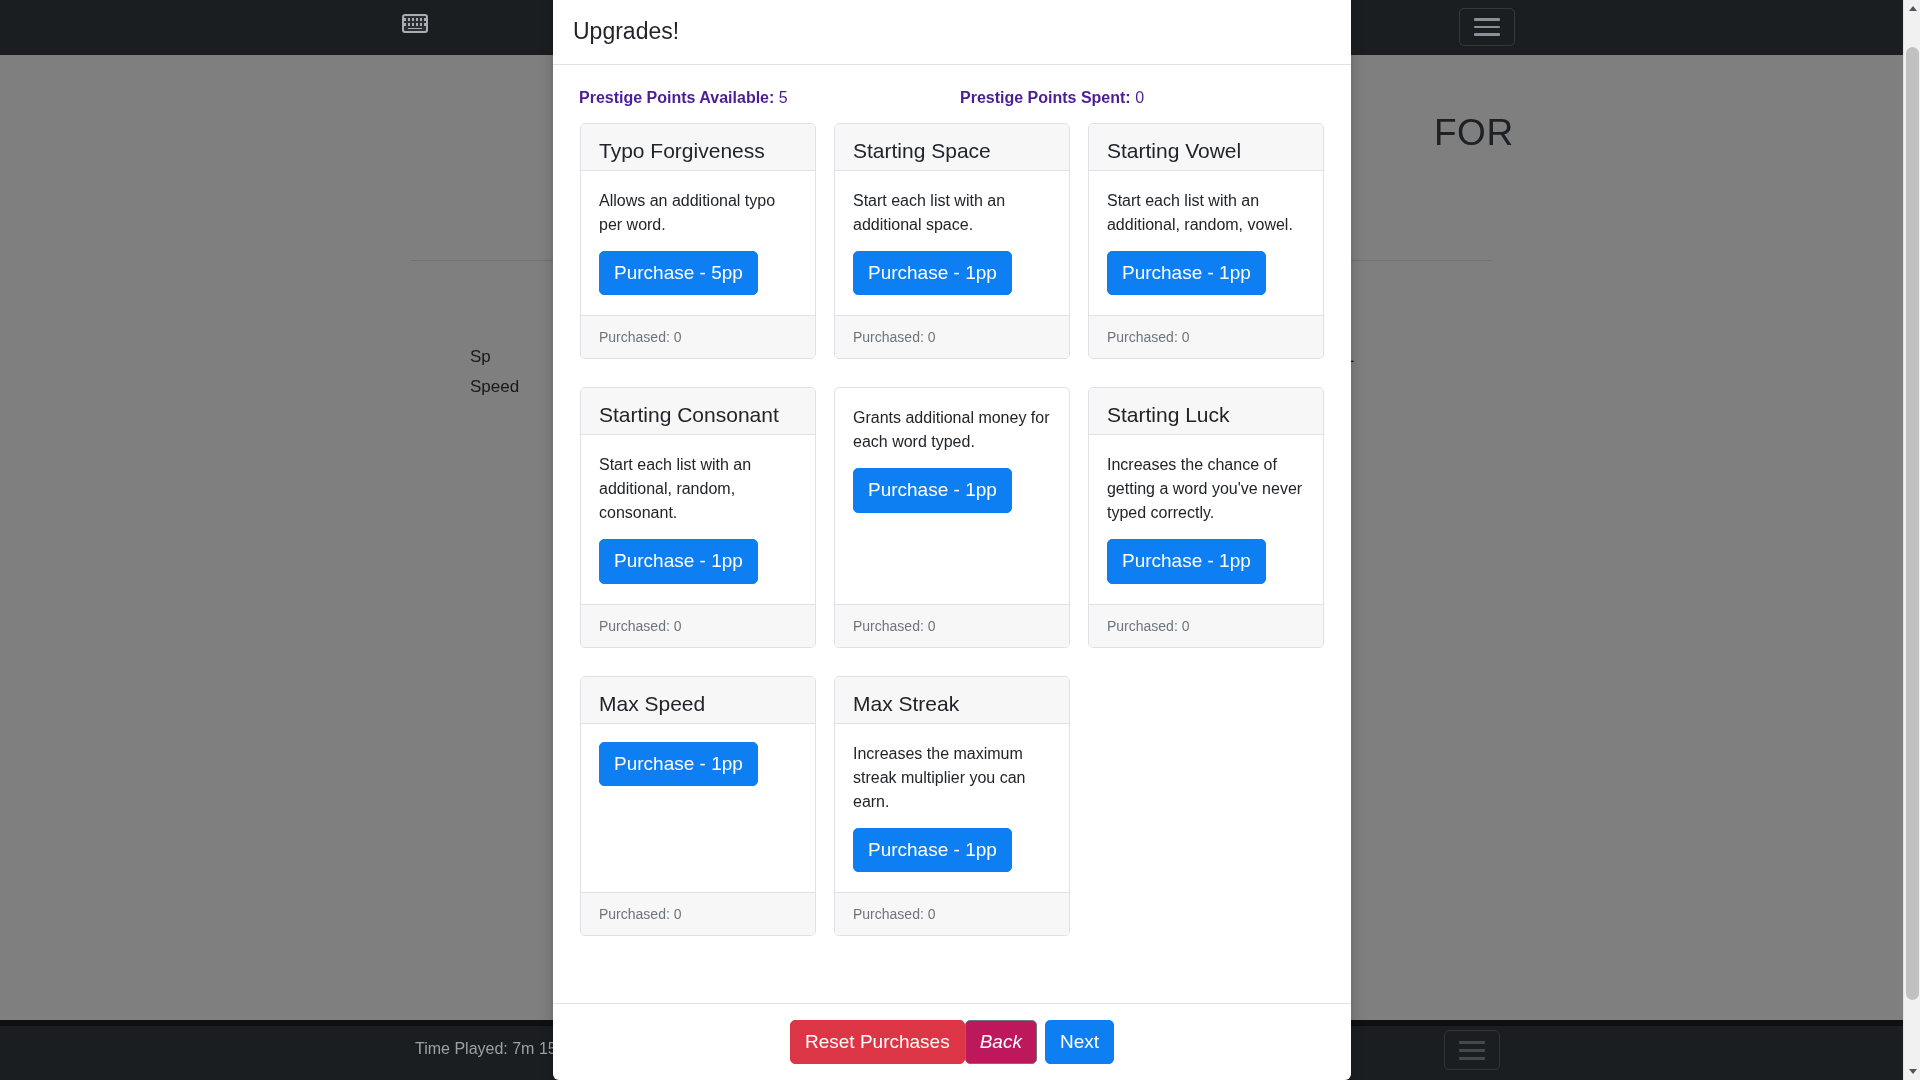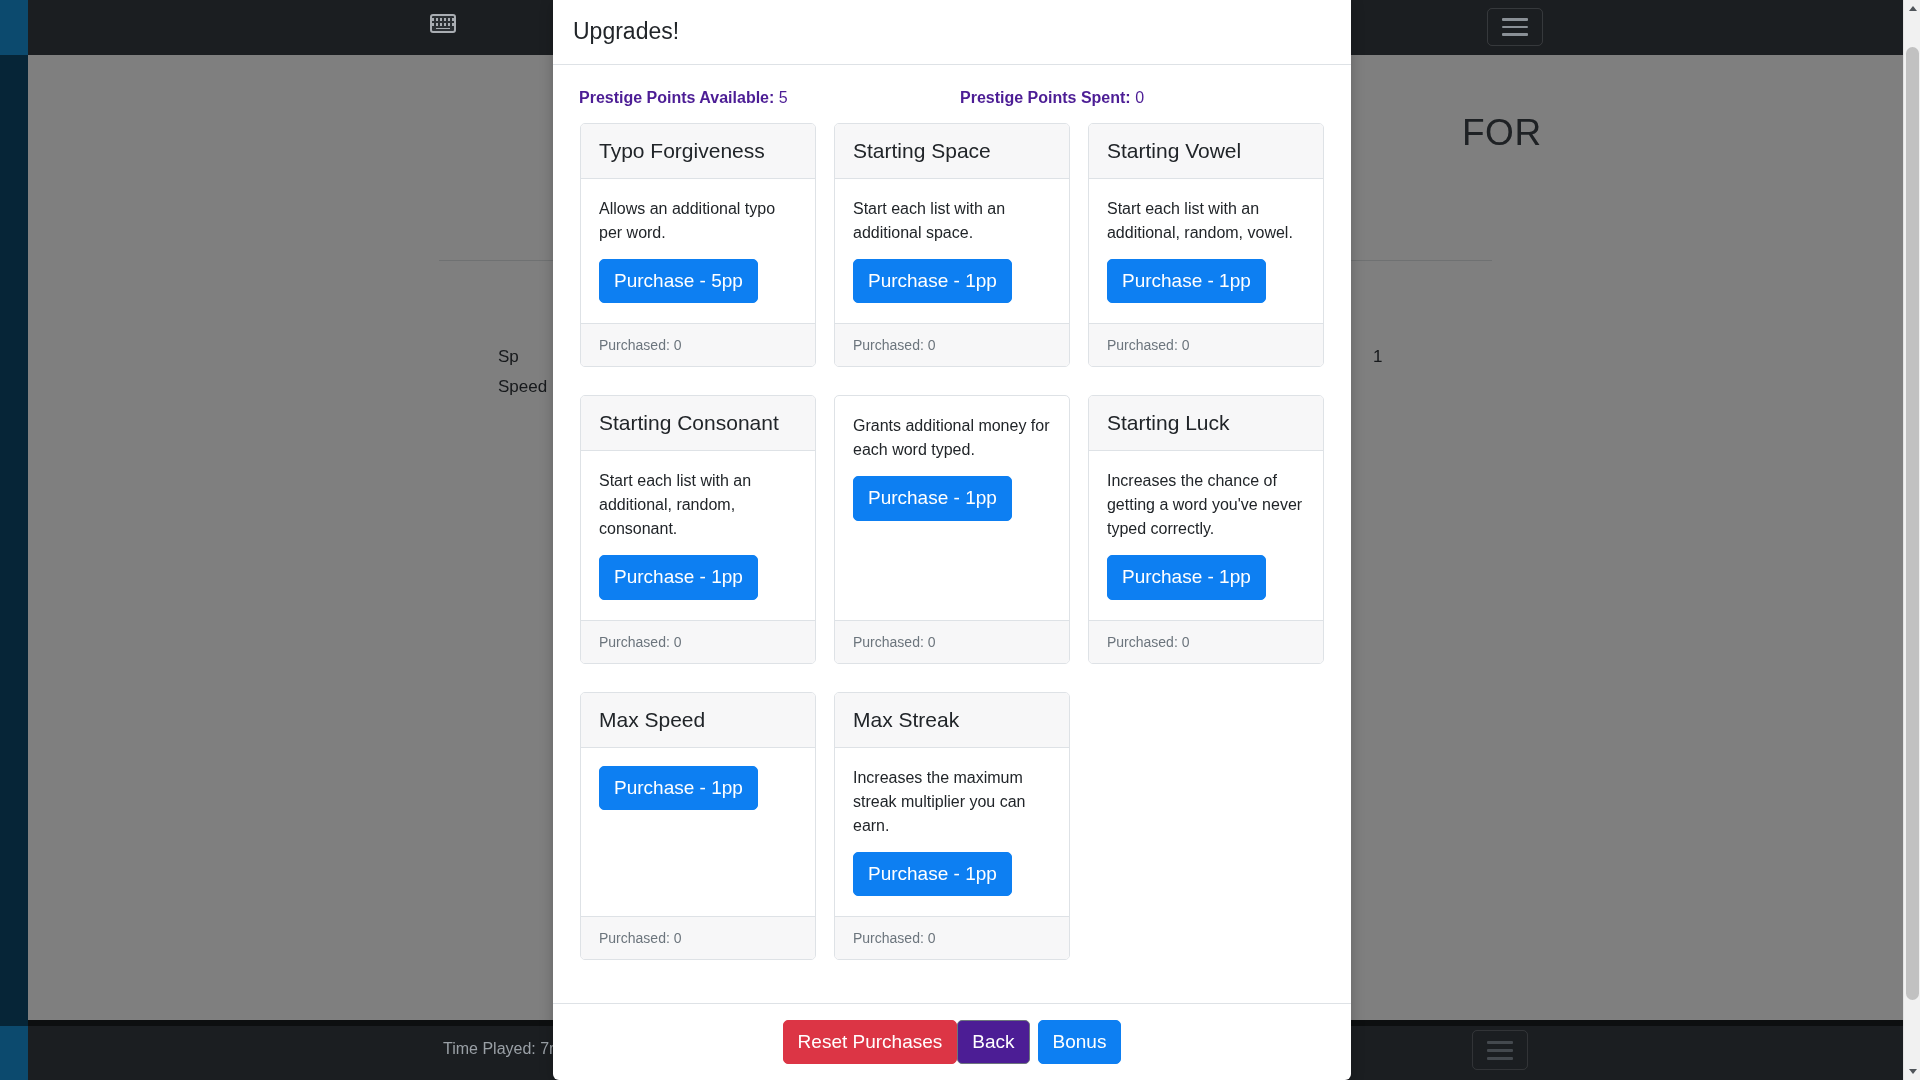--- a/index.html
+++ b/index.html
@@ -13,24 +13,23 @@
 
   body {
     background: #ffffff;
     position: relative;
   }
 
   
   #app-background {
     position: absolute;
     inset: 0 17px 0 0;
-    background: #0c4a6e;
-    display: flex;
-    flex-direction: column;
-    padding-left: 28px;
+    background: #8b5cf6;
+    display: flex;
+    flex-direction: column;
   }
 
   .navbar {
     height: 55px;
     background: #1b1e21;
     display: flex;
     align-items: center;
     position: relative;
     flex: 0 0 auto;
   }
@@ -235,21 +234,21 @@
     border-radius: 5px;
     background: #ffffff;
     display: flex;
     flex-direction: column;
     overflow: hidden;
   }
 
   .card-head {
     background: #f7f7f8;
     border-bottom: 1px solid #dee2e6;
-    padding: 15px 18px 16px 18px;
+    padding: 15px 18px 8px 18px;
   }
   .card-title {
     font-size: 21px;
     font-weight: 400;
     color: #212529;
     line-height: 1.1;
     white-space: nowrap;
   }
 
   .card-body {
@@ -282,23 +281,24 @@
     border-color: #0d7ff2;
     color: #ffffff;
     align-self: flex-start;
   }
   .btn-danger {
     background: #dc3545;
     border-color: #dc3545;
     color: #ffffff;
   }
   .btn-secondary {
-    background: #4c1d95;
+    background: #be185d;
     border-color: #6c757d;
     color: #ffffff;
+    font-style: italic;
   }
 
   .card-foot {
     background: #f7f7f8;
     border-top: 1px solid #dee2e6;
     padding: 13px 18px;
     font-size: 14px;
     color: #6c757d;
   }
 
@@ -529,21 +529,21 @@
         </div>
       </div>
 
     </div>
   </div>
 
   <div class="modal-footer">
     <button class="btn btn-danger">Reset Purchases</button>
     <div class="footer-right">
       <button class="btn btn-secondary">Back</button>
-      <button class="btn btn-primary">Bonus</button>
+      <button class="btn btn-primary">Next</button>
     </div>
   </div>
 
 </div>
 
 <div id="browser-scrollbar">
   <div class="sb-arrow up">
       <i></i>
     </div>
   <div id="scrollbar-thumb"></div>

